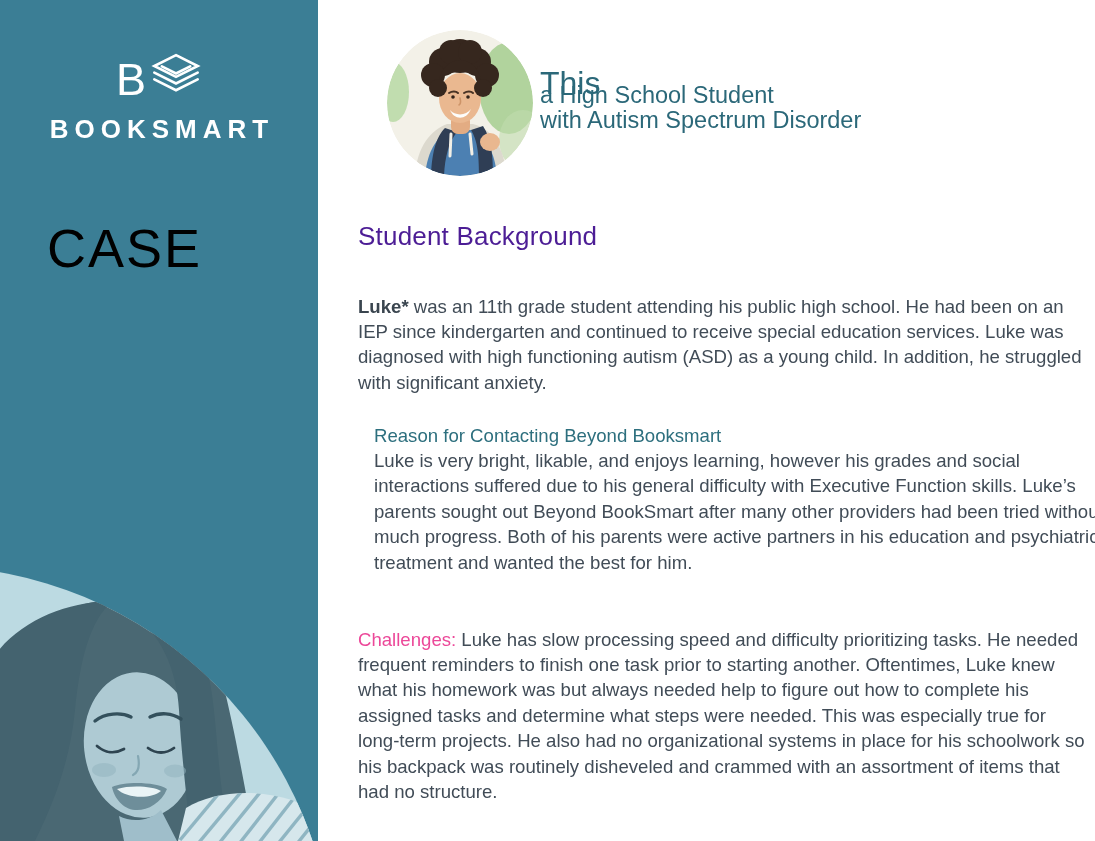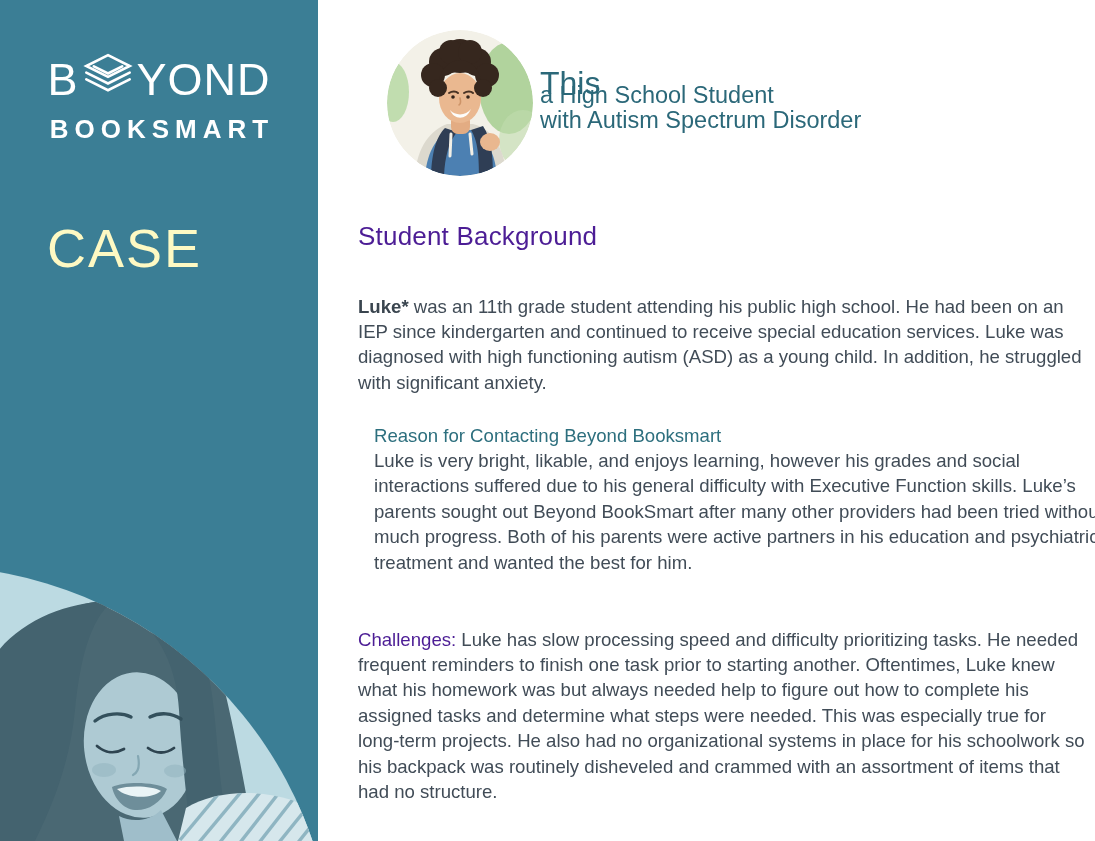--- a/index.html
+++ b/index.html
@@ -5,56 +5,55 @@
   html,body{margin:0;padding:0;background:#ffffff;}
   body{width:1095px;height:841px;position:relative;font-family:"Liberation Sans",sans-serif;overflow:hidden;}
   .page{position:absolute;inset:0;width:1095px;height:841px;background:#ffffff;overflow:hidden;}
 
   
   .sidebar{position:absolute;left:0;top:0;width:318px;height:841px;background:#3B7E95;overflow:hidden;}
   .logo{position:absolute;left:0;top:52px;width:318px;text-align:center;color:#ffffff;}
   .logo-row{display:flex;justify-content:center;align-items:center;gap:3px;font-size:45px;line-height:1;font-weight:400;letter-spacing:1px;}
   .logo-icon{display:inline-block;margin:0 1px;}
   .logo-word2{margin-top:7px;font-size:26px;font-weight:700;letter-spacing:6px;margin-right:-6px;text-align:center;}
-  .case-study{position:absolute;left:47px;top:219px;font-size:54px;line-height:58px;letter-spacing:2px;color:#fef9c3;font-weight:400;}
+  .case-study{position:absolute;left:47px;top:219px;font-size:54px;line-height:58px;letter-spacing:2px;color:#000000;font-weight:400;}
   .corner-photo{position:absolute;left:0;top:540px;width:318px;height:301px;}
 
   
   .avatar{position:absolute;left:387px;top:30px;width:146px;height:146px;border-radius:50%;overflow:hidden;}
   .profile-name{position:absolute;left:540px;top:46px;font-size:32px;line-height:32px;color:#2B6879;font-weight:400;}
   .profile-subtitle{position:absolute;left:540px;top:83px;font-size:23.5px;line-height:25px;color:#2B6879;font-weight:400;}
 
   .h-background{position:absolute;left:358px;top:199px;font-size:26px;line-height:30px;color:#4c1d95;font-weight:500;letter-spacing:.2px;}
   .para{position:absolute;left:358px;width:731px;font-size:18.6px;line-height:25.4px;color:#414C57;font-weight:400;}
   #para-background{top:275px;}
   #para-reason{top:404px;margin-left:16px;}
   #para-challenges{top:608px;}
   .para b{font-weight:700;color:#3A454F;}
   .inline-heading{display:block;color:#2D6F7E;}
-  .challenges-label{color:#4c1d95;}
+  .challenges-label{color:#ec4899;}
 </style>
 </head>
 <body>
 
 <div class="page">
 
   <aside class="sidebar">
 
     <div class="logo">
       <div class="logo-row">
         <span>B</span>
         <span class="logo-icon">
           <svg width="50" height="48" viewBox="0 0 60 56" fill="none" stroke="#ffffff" stroke-width="3.2" stroke-linecap="round" stroke-linejoin="miter">
             <path d="M30,3 L56,16 L30,29 L4,16 Z"></path>
             <path d="M13,16.5 L30,25 L47,16.5"></path>
             <path d="M4,24 L30,37 L56,24"></path>
             <path d="M4,32 L30,45 L56,32"></path>
           </svg>
         </span>
-        <span>YOND</span>
       </div>
       <div class="logo-word2">BOOKSMART</div>
     </div>
 
     <div class="case-study">
       <div>CASE</div>
     </div>
 
     <div class="corner-photo">
       <svg width="318" height="301" viewBox="0 0 318 301">

